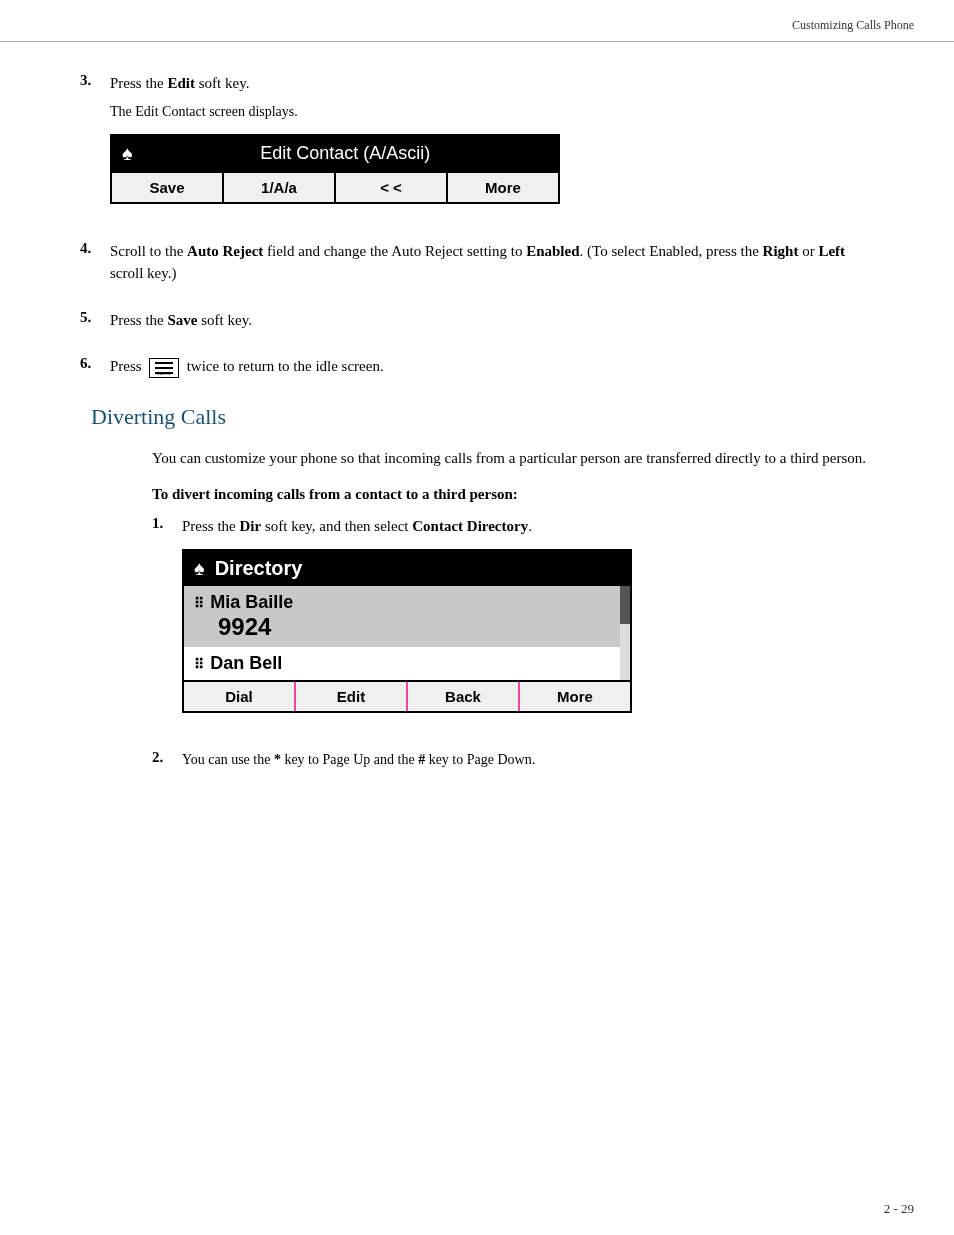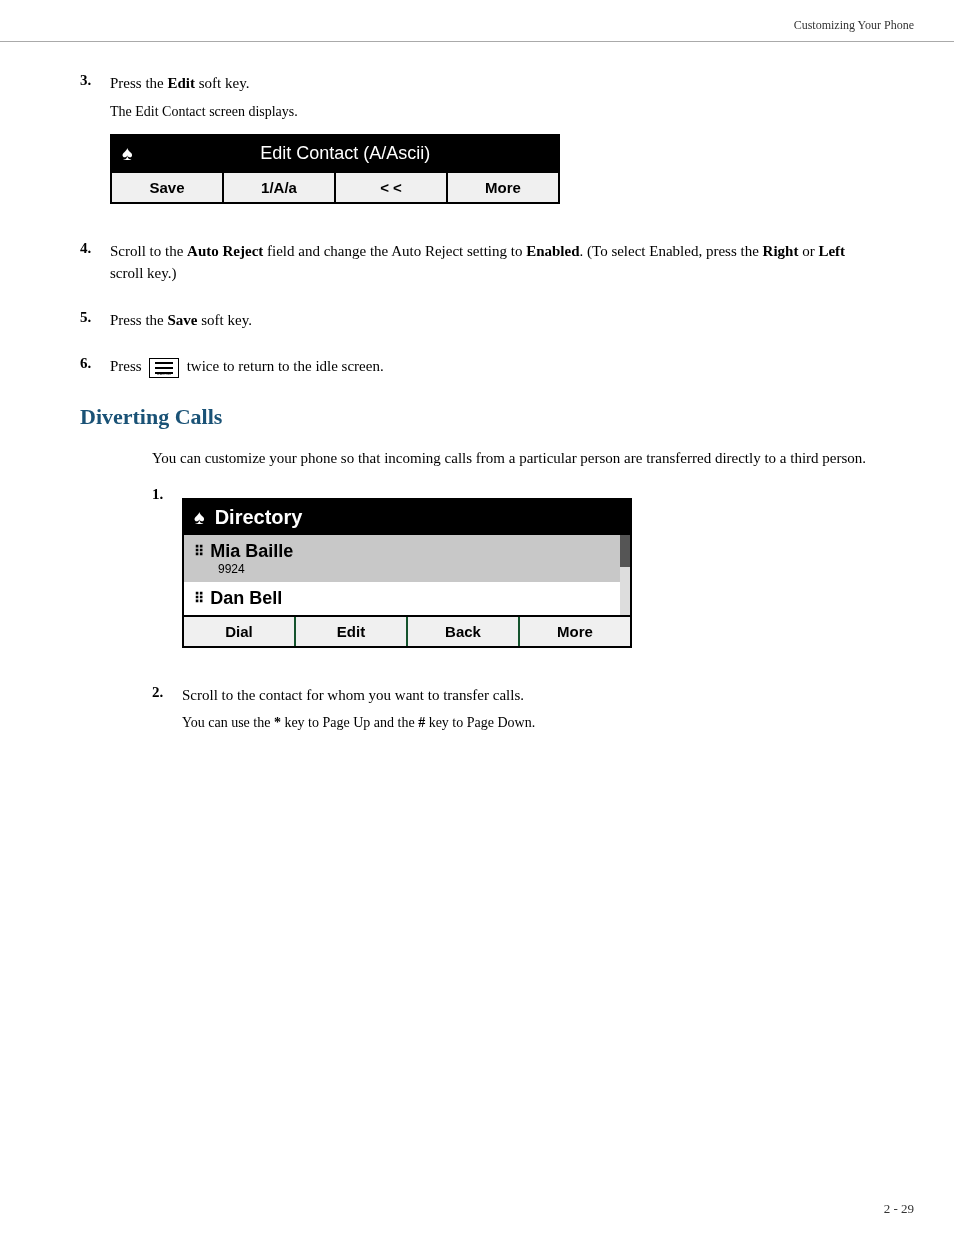--- a/index.html
+++ b/index.html
@@ -167,59 +167,60 @@
     .dir-contact-name {
       font-size: 18px;
       font-weight: bold;
       color: #000;
       display: flex;
       align-items: center;
       gap: 6px;
     }
 
     .dir-contact-number {
-      font-size: 12px;
-      font-weight: normal;
+      font-size: 24px;
+      font-weight: bold;
       padding-left: 24px;
       color: #000;
     }
 
     .grid-icon {
       font-size: 14px;
       display: inline-block;
     }
 
     .directory-softkeys {
       display: flex;
       border-top: 2px solid #000000;
     }
 
     .dir-softkey {
       flex: 1;
-      border-right: 2px solid #14532d;
+      border-right: 2px solid #ec4899;
       text-align: center;
       padding: 6px 4px;
       font-size: 15px;
       font-weight: bold;
       font-family: Arial, Helvetica, sans-serif;
       color: #000;
       background: #f0f0f0;
     }
 
     .dir-softkey:last-child {
       border-right: none;
     }
 
     
     .section-heading {
       font-size: 22px;
-      font-weight: bold;
+      font-weight: normal;
       color: #1a5276;
       margin-bottom: 16px;
       margin-top: 10px;
+      margin-left: 11px;
     }
 
     .section-intro {
       margin-left: 0;
       margin-bottom: 16px;
       font-size: 15px;
       line-height: 1.6;
     }
 
     .sub-heading {
@@ -272,21 +273,21 @@
       height: 40%;
       background: #555555;
       position: absolute;
       top: 0;
     }
   </style>
 </head>
 <body>
 
 <div class="page-header">
-  <span class="header-text">Customizing Your Phone</span>
+  <span class="header-text">Customizing Calls Phone</span>
 </div>
 
 <div class="page-content">
 
   <div class="step-block">
     <div class="step-number">3.</div>
     <div class="step-content">
       <div class="step-text">
         Press the <strong>Edit</strong> soft key.
       </div>
@@ -344,24 +345,28 @@
       </div>
     </div>
   </div>
 
   <div style="margin-top: 20px;">
     <h2 class="section-heading">Diverting Calls</h2>
 
     <div style="margin-left: 72px;">
       <p class="section-intro">You can customize your phone so that incoming calls from a particular person are transferred directly to a third person.</p>
 
+      <p class="sub-heading">To divert incoming calls from a contact to a third person:</p>
 
       <div class="step-block">
         <div class="step-number">1.</div>
         <div class="step-content">
+          <div class="step-text">
+            Press the <strong>Dir</strong> soft key, and then select <strong>Contact Directory</strong>.
+          </div>
 
           <div class="directory-screen">
             <div class="directory-header">
               <span class="arrow-icon">♠</span>
               <span class="title-text">Directory</span>
             </div>
             <div class="dir-body-wrapper">
               <div class="dir-contacts">
                 <div class="dir-contact-selected">
                   <div class="dir-contact-name">
@@ -387,23 +392,20 @@
               <div class="dir-softkey">Back</div>
               <div class="dir-softkey">More</div>
             </div>
           </div>
         </div>
       </div>
 
       <div class="step-block">
         <div class="step-number">2.</div>
         <div class="step-content">
-          <div class="step-text">
-            Scroll to the contact for whom you want to transfer calls.
-          </div>
           <div class="step-sub-text">
             You can use the <strong>*</strong> key to Page Up and the <strong>#</strong> key to Page Down.
           </div>
         </div>
       </div>
 
     </div>
   </div>
 
 </div>

